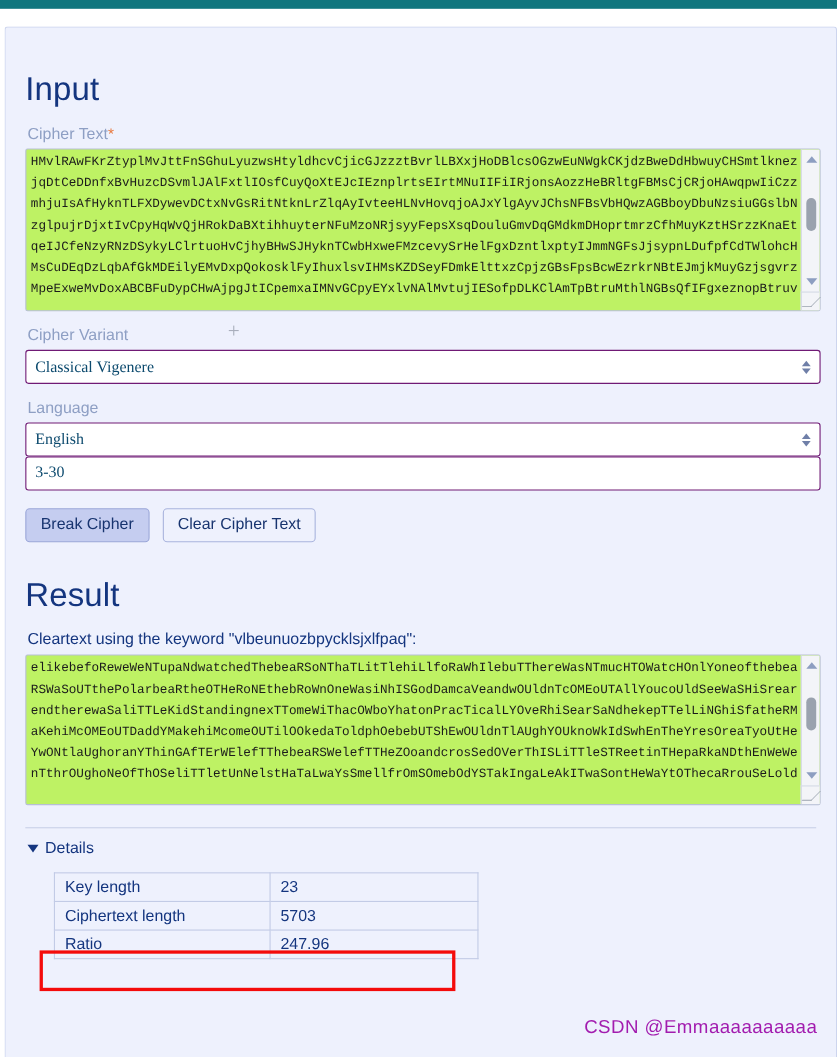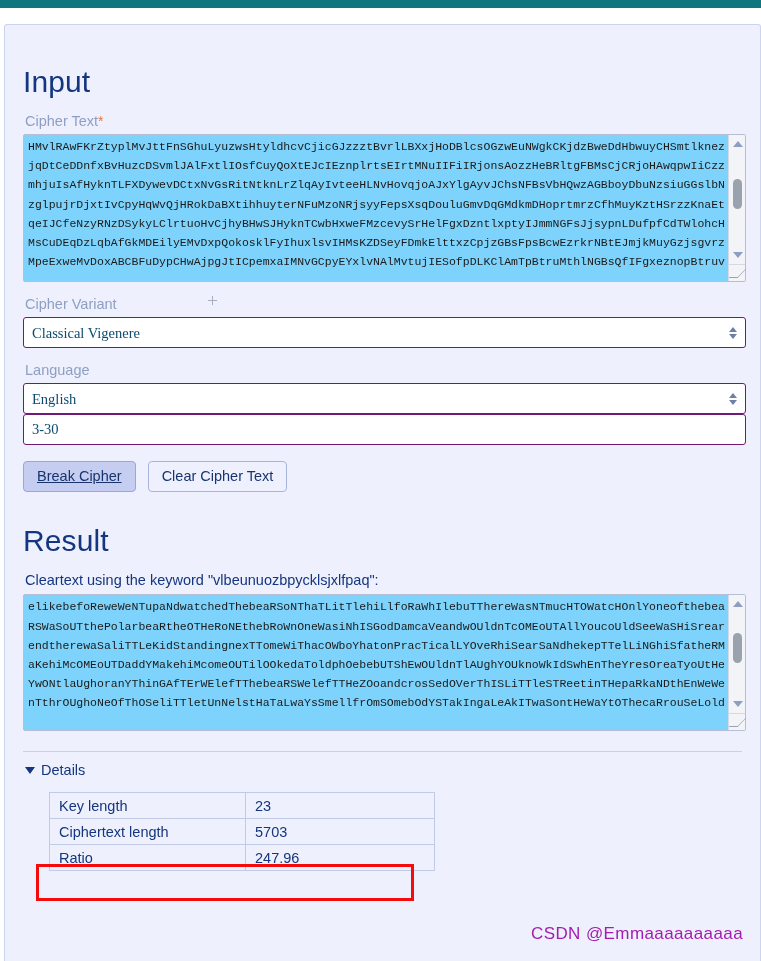--- a/index.html
+++ b/index.html
@@ -54,21 +54,21 @@
   .textarea-wrap {
     position: relative;
     width: 723px;
   }
   textarea.ct {
     width: 723px;
     font-family: "Liberation Mono", monospace;
     font-size: 11.5px;
     line-height: 19.2px;
     color: #1b1b1b;
-    background: #7dd3fc;
+    background: #bef264;
     border: 1px solid #b7bfd4;
     border-radius: 2px;
     padding: 2px 4px;
     resize: none;
     outline: none;
     overflow: hidden;
     white-space: pre;
     display: block;
   }
   textarea.ct.input-ct { height: 148px; }
@@ -157,21 +157,20 @@
     font-size: 14.5px;
     color: #18346f;
     padding: 6px 13px;
     border-radius: 4px;
     cursor: pointer;
     line-height: 1.2;
   }
   button.btn.primary {
     background: #c5cdf0;
     border: 1px solid #9aa6d8;
-    text-decoration: underline;
   }
   button.btn.secondary {
     background: #eef1fd;
     border: 1px solid #a9b4dd;
   }
 
   .result-caption {
     font-size: 14.5px;
     color: #14357f;
     margin: 0 0 6px 2px;

